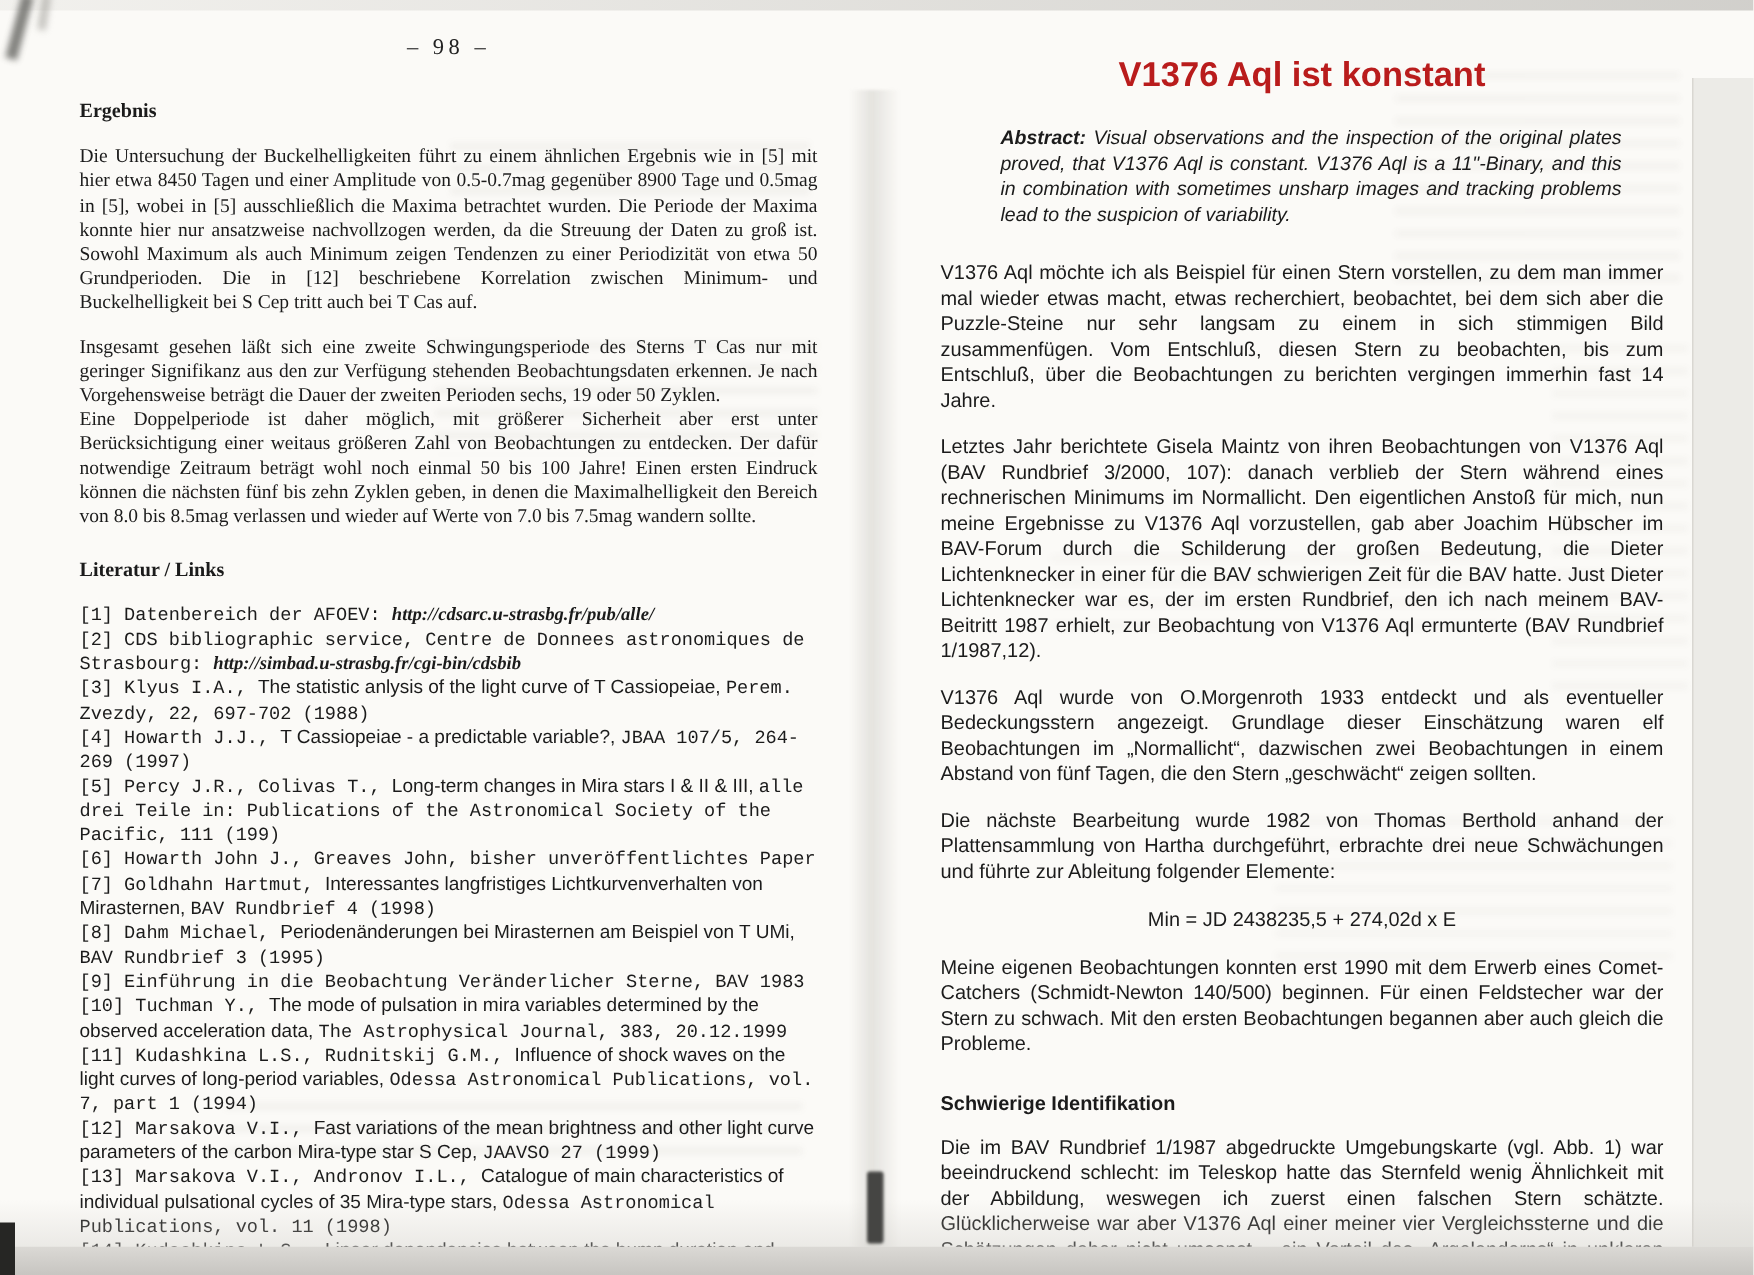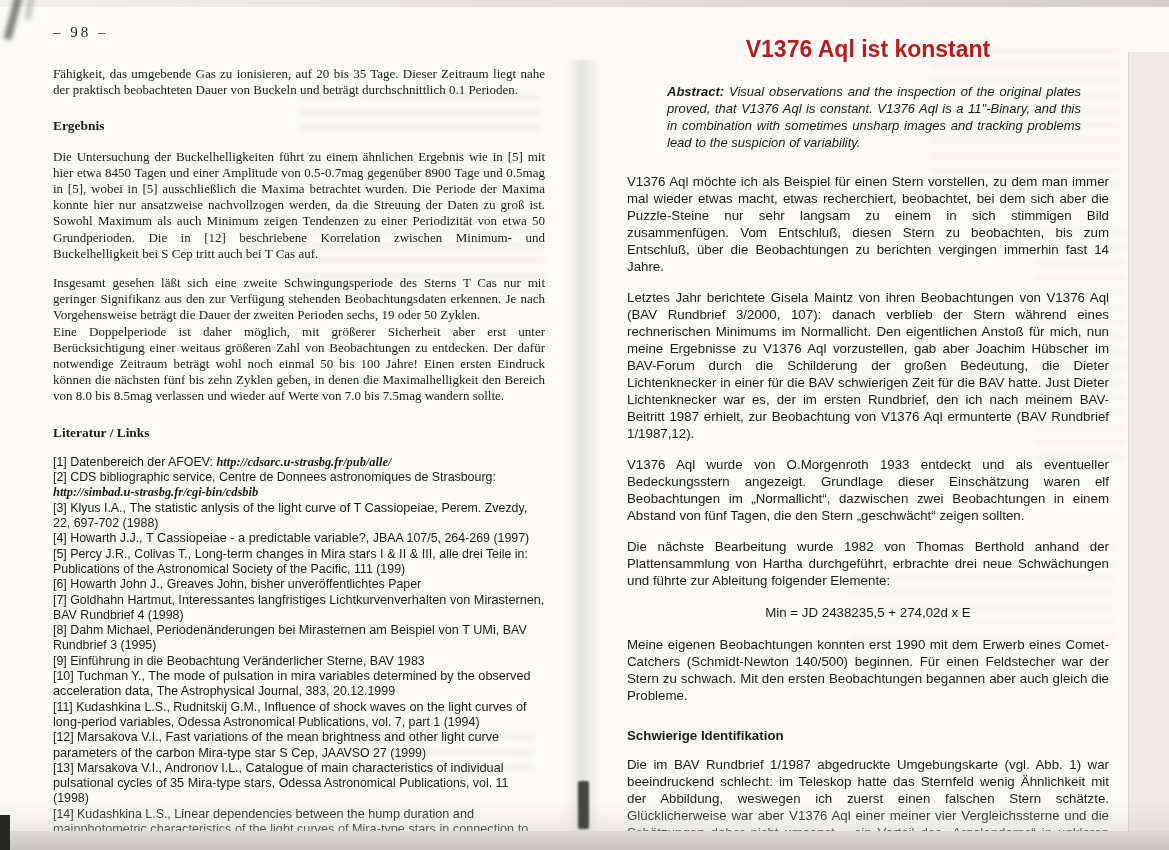--- a/index.html
+++ b/index.html
@@ -31,29 +31,29 @@
   .corner-mark-bl{left:0;top:815px;width:10px;height:35px;background:#262624;}
   
   .ghost{
     background:repeating-linear-gradient(180deg,
       rgba(125,120,110,.12) 0px, rgba(125,120,110,.12) 5px,
       rgba(125,120,110,0) 5px, rgba(125,120,110,0) 15px);
     filter:blur(2px);opacity:.55;
   }
   
   .page-left{position:absolute;left:53px;top:24px;width:492px;}
-  .page-num{font-size:15px;letter-spacing:3px;
+  .page-num{text-align:center;font-size:15px;letter-spacing:3px;
     color:#222;margin:0 0 25px 0;}
   .pl-body{font-size:13px;line-height:16.2px;text-align:justify;}
   .pl-body p{margin:0 0 13px 0;}
   p.tight{margin:0;}
   .sec-heading{font-weight:bold;font-size:13.4px;margin:20px 0 14px 0;text-align:left;}
   .refs{font-size:12.4px;line-height:15.3px;text-align:left;margin-top:13px;}
   .ref{margin:0;}
-  .seg-sr{font-family:Liberation Sans, sans-serif;}
+  .seg-sr{font-family:Liberation Mono, monospace;}
   .seg-si{font-family:"Liberation Serif", serif;font-style:italic;font-weight:600;}
   .seg-ss{font-family:"Liberation Sans", sans-serif;font-size:12.7px;}
   
   .page-right{position:absolute;left:627px;top:36px;width:482px;
     font-family:"Liberation Sans", sans-serif;}
   .pr-num{text-align:center;font-size:15px;letter-spacing:3px;color:#222;margin:0 0 14px 0;}
   .pr-title{text-align:center;font-size:23px;font-weight:bold;margin:0 0 20px 0;color:#b91c1c;}
   .abstract{margin:0 28px 22px 40px;font-style:italic;font-size:13px;
     line-height:17px;text-align:justify;}
   .abstract-label{font-weight:bold;}
@@ -69,21 +69,20 @@
 <div class="artifact ghost" style="left:150px;top:735px;width:385px;height:45px;"></div>
 <div class="artifact ghost" style="left:930px;top:48px;width:190px;height:145px;opacity:.45;"></div>
 <div class="artifact ghost" style="left:1035px;top:230px;width:90px;height:230px;opacity:.4;"></div>
 <div class="artifact ghost" style="left:850px;top:545px;width:265px;height:95px;opacity:.35;"></div>
 <div class="artifact ghost" style="left:700px;top:370px;width:300px;height:60px;opacity:.3;"></div>
 
 <div class="page-left">
   <div class="page-num">–  98  –</div>
 
   <div class="pl-body">
-    <p>Fähigkeit, das umgebende Gas zu ionisieren, auf 20 bis 35 Tage. Dieser Zeitraum liegt nahe der praktisch beobachteten Dauer von Buckeln und beträgt durchschnittlich 0.1 Perioden.</p>
 
     <div class="sec-heading">Ergebnis</div>
 
     <p>Die Untersuchung der Buckelhelligkeiten führt zu einem ähnlichen Ergebnis wie in [5] mit hier etwa 8450 Tagen und einer Amplitude von 0.5-0.7mag gegenüber 8900 Tage und 0.5mag in [5], wobei in [5] ausschließlich die Maxima betrachtet wurden. Die Periode der Maxima konnte hier nur ansatzweise nachvollzogen werden, da die Streuung der Daten zu groß ist. Sowohl Maximum als auch Minimum zeigen Tendenzen zu einer Periodizität von etwa 50 Grundperioden. Die in [12] beschriebene Korrelation zwischen Minimum- und Buckelhelligkeit bei S Cep tritt auch bei T Cas auf.</p>
     <p class="tight">Insgesamt gesehen läßt sich eine zweite Schwingungsperiode des Sterns T Cas nur mit geringer Signifikanz aus den zur Verfügung stehenden Beobachtungsdaten erkennen. Je nach Vorgehensweise beträgt die Dauer der zweiten Perioden sechs, 19 oder 50 Zyklen.</p>
     <p class="tight">Eine Doppelperiode ist daher möglich, mit größerer Sicherheit aber erst unter Berücksichtigung einer weitaus größeren Zahl von Beobachtungen zu entdecken. Der dafür notwendige Zeitraum beträgt wohl noch einmal 50 bis 100 Jahre! Einen ersten Eindruck können die nächsten fünf bis zehn Zyklen geben, in denen die Maximalhelligkeit den Bereich von 8.0 bis 8.5mag verlassen und wieder auf Werte von 7.0 bis 7.5mag wandern sollte.</p>
 
     <div class="sec-heading">Literatur / Links</div>
 
     <div class="refs">

